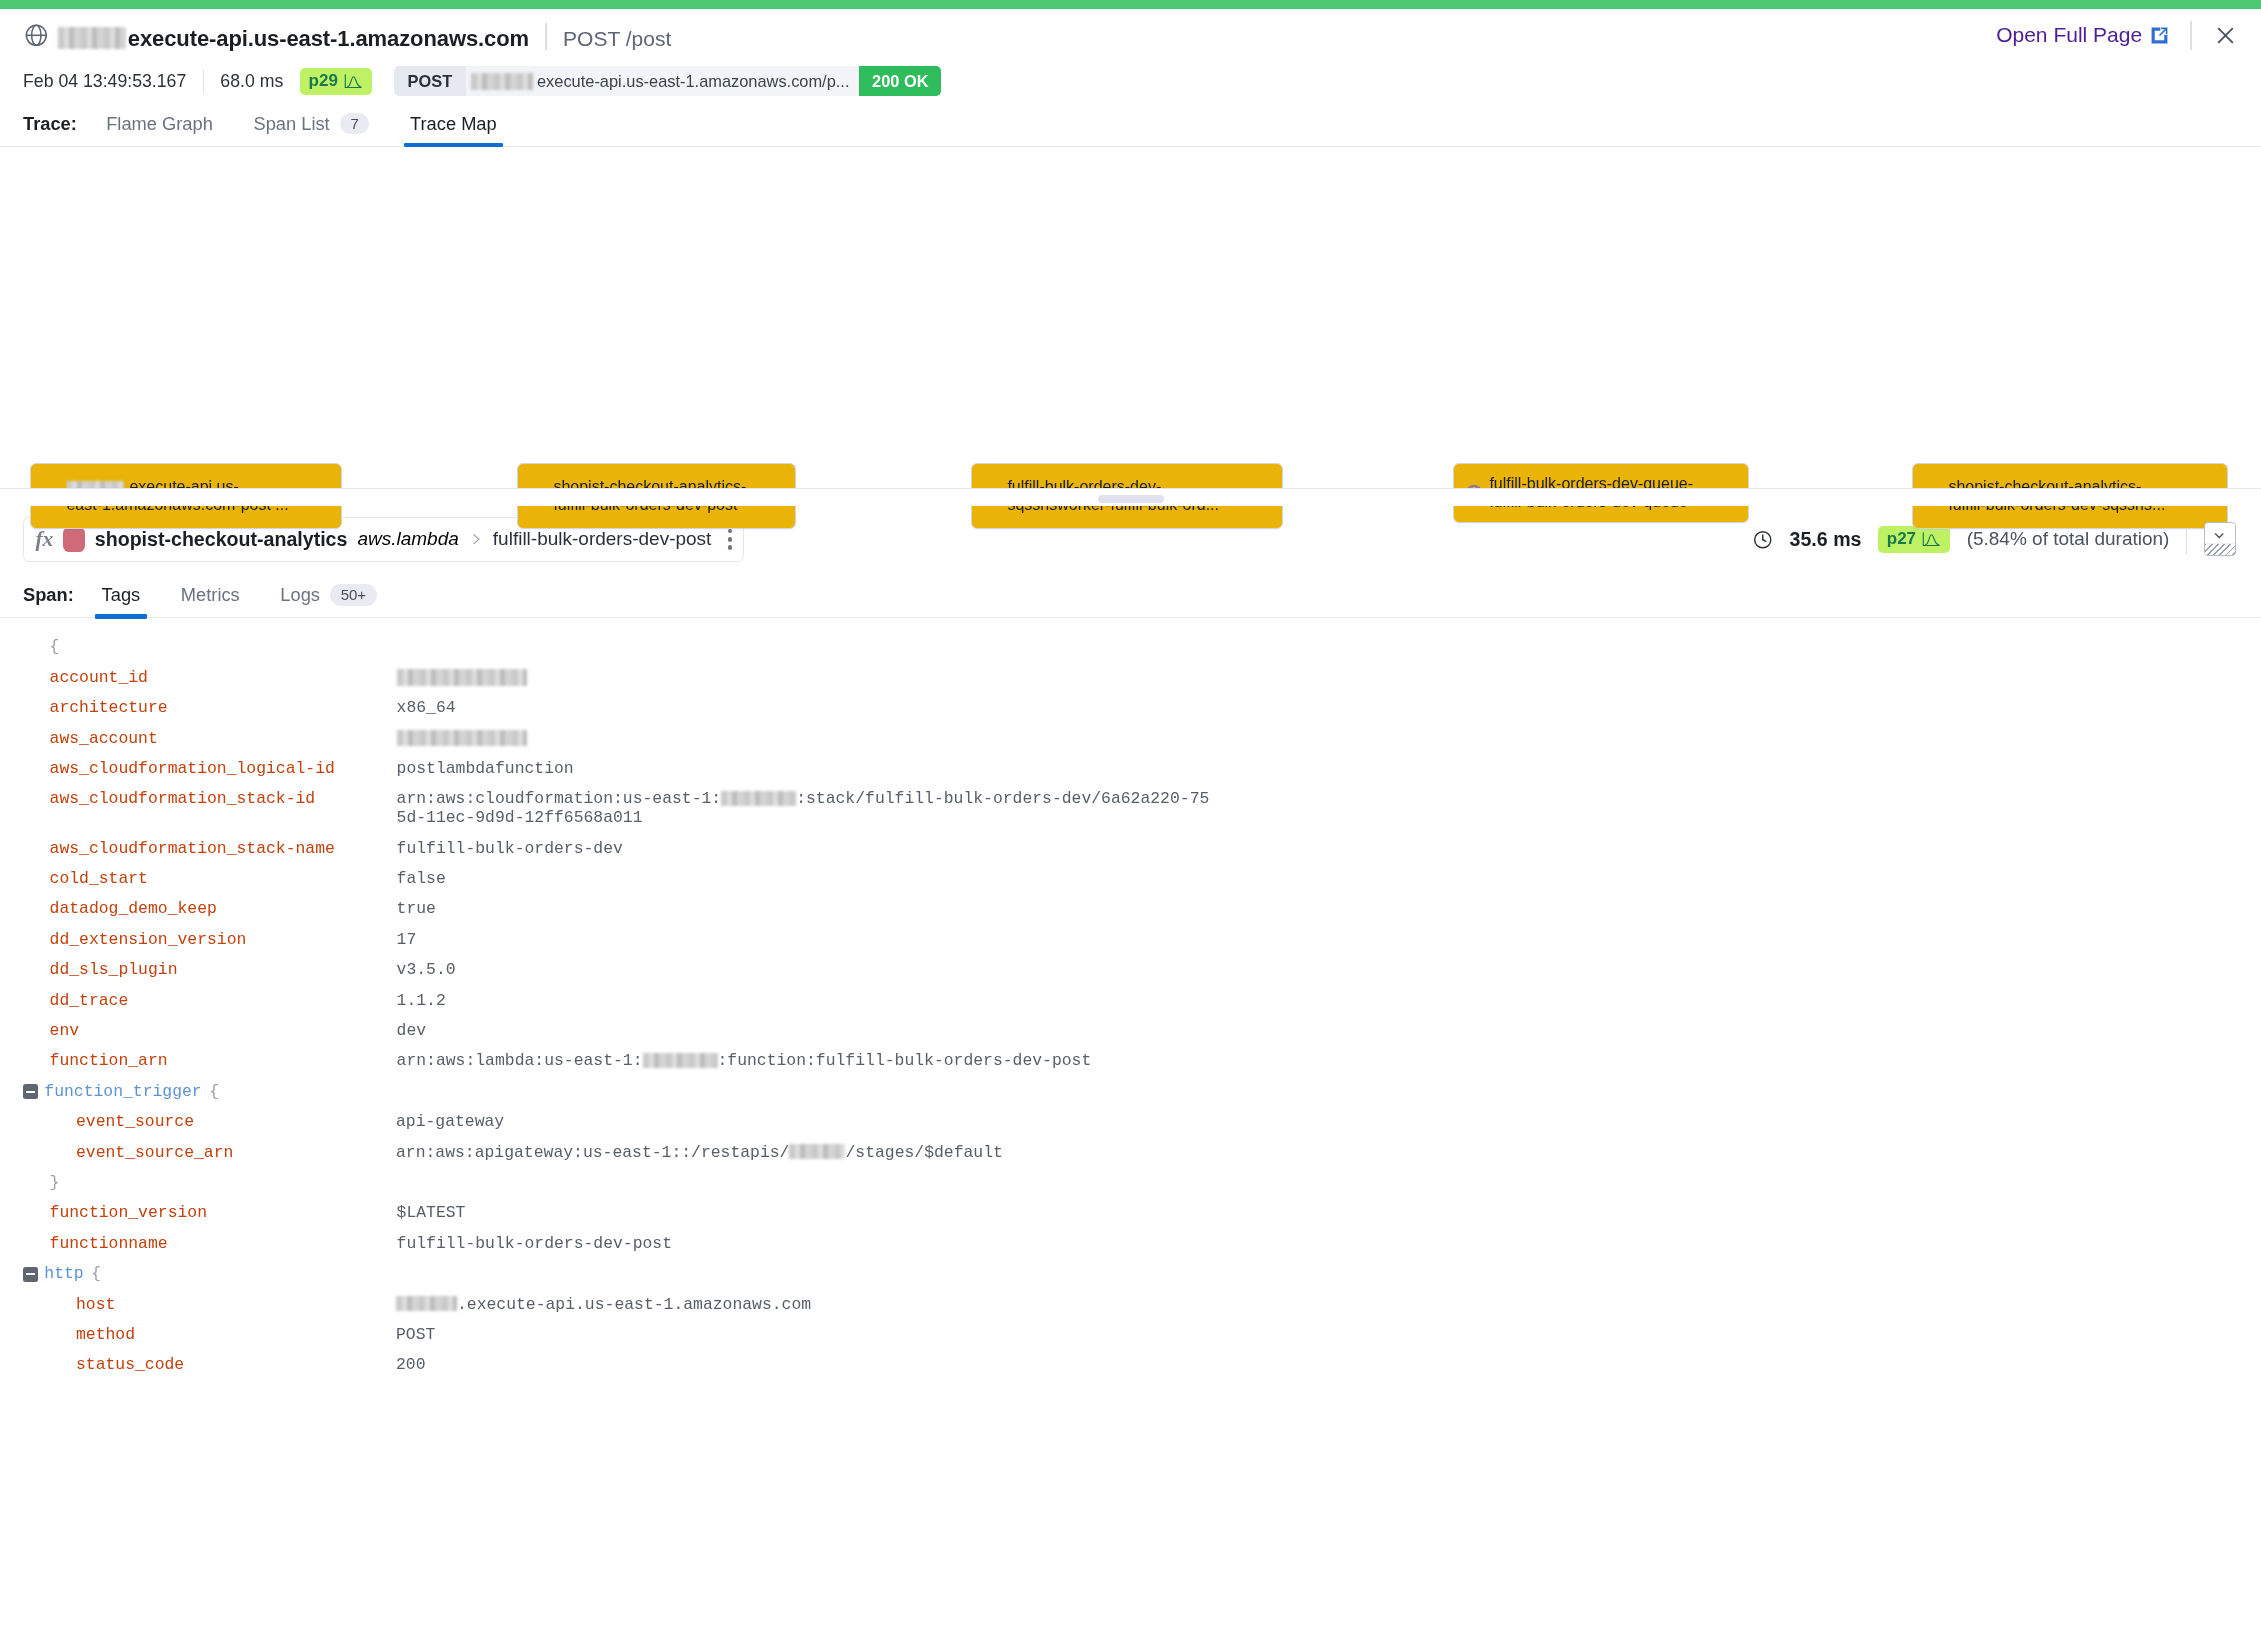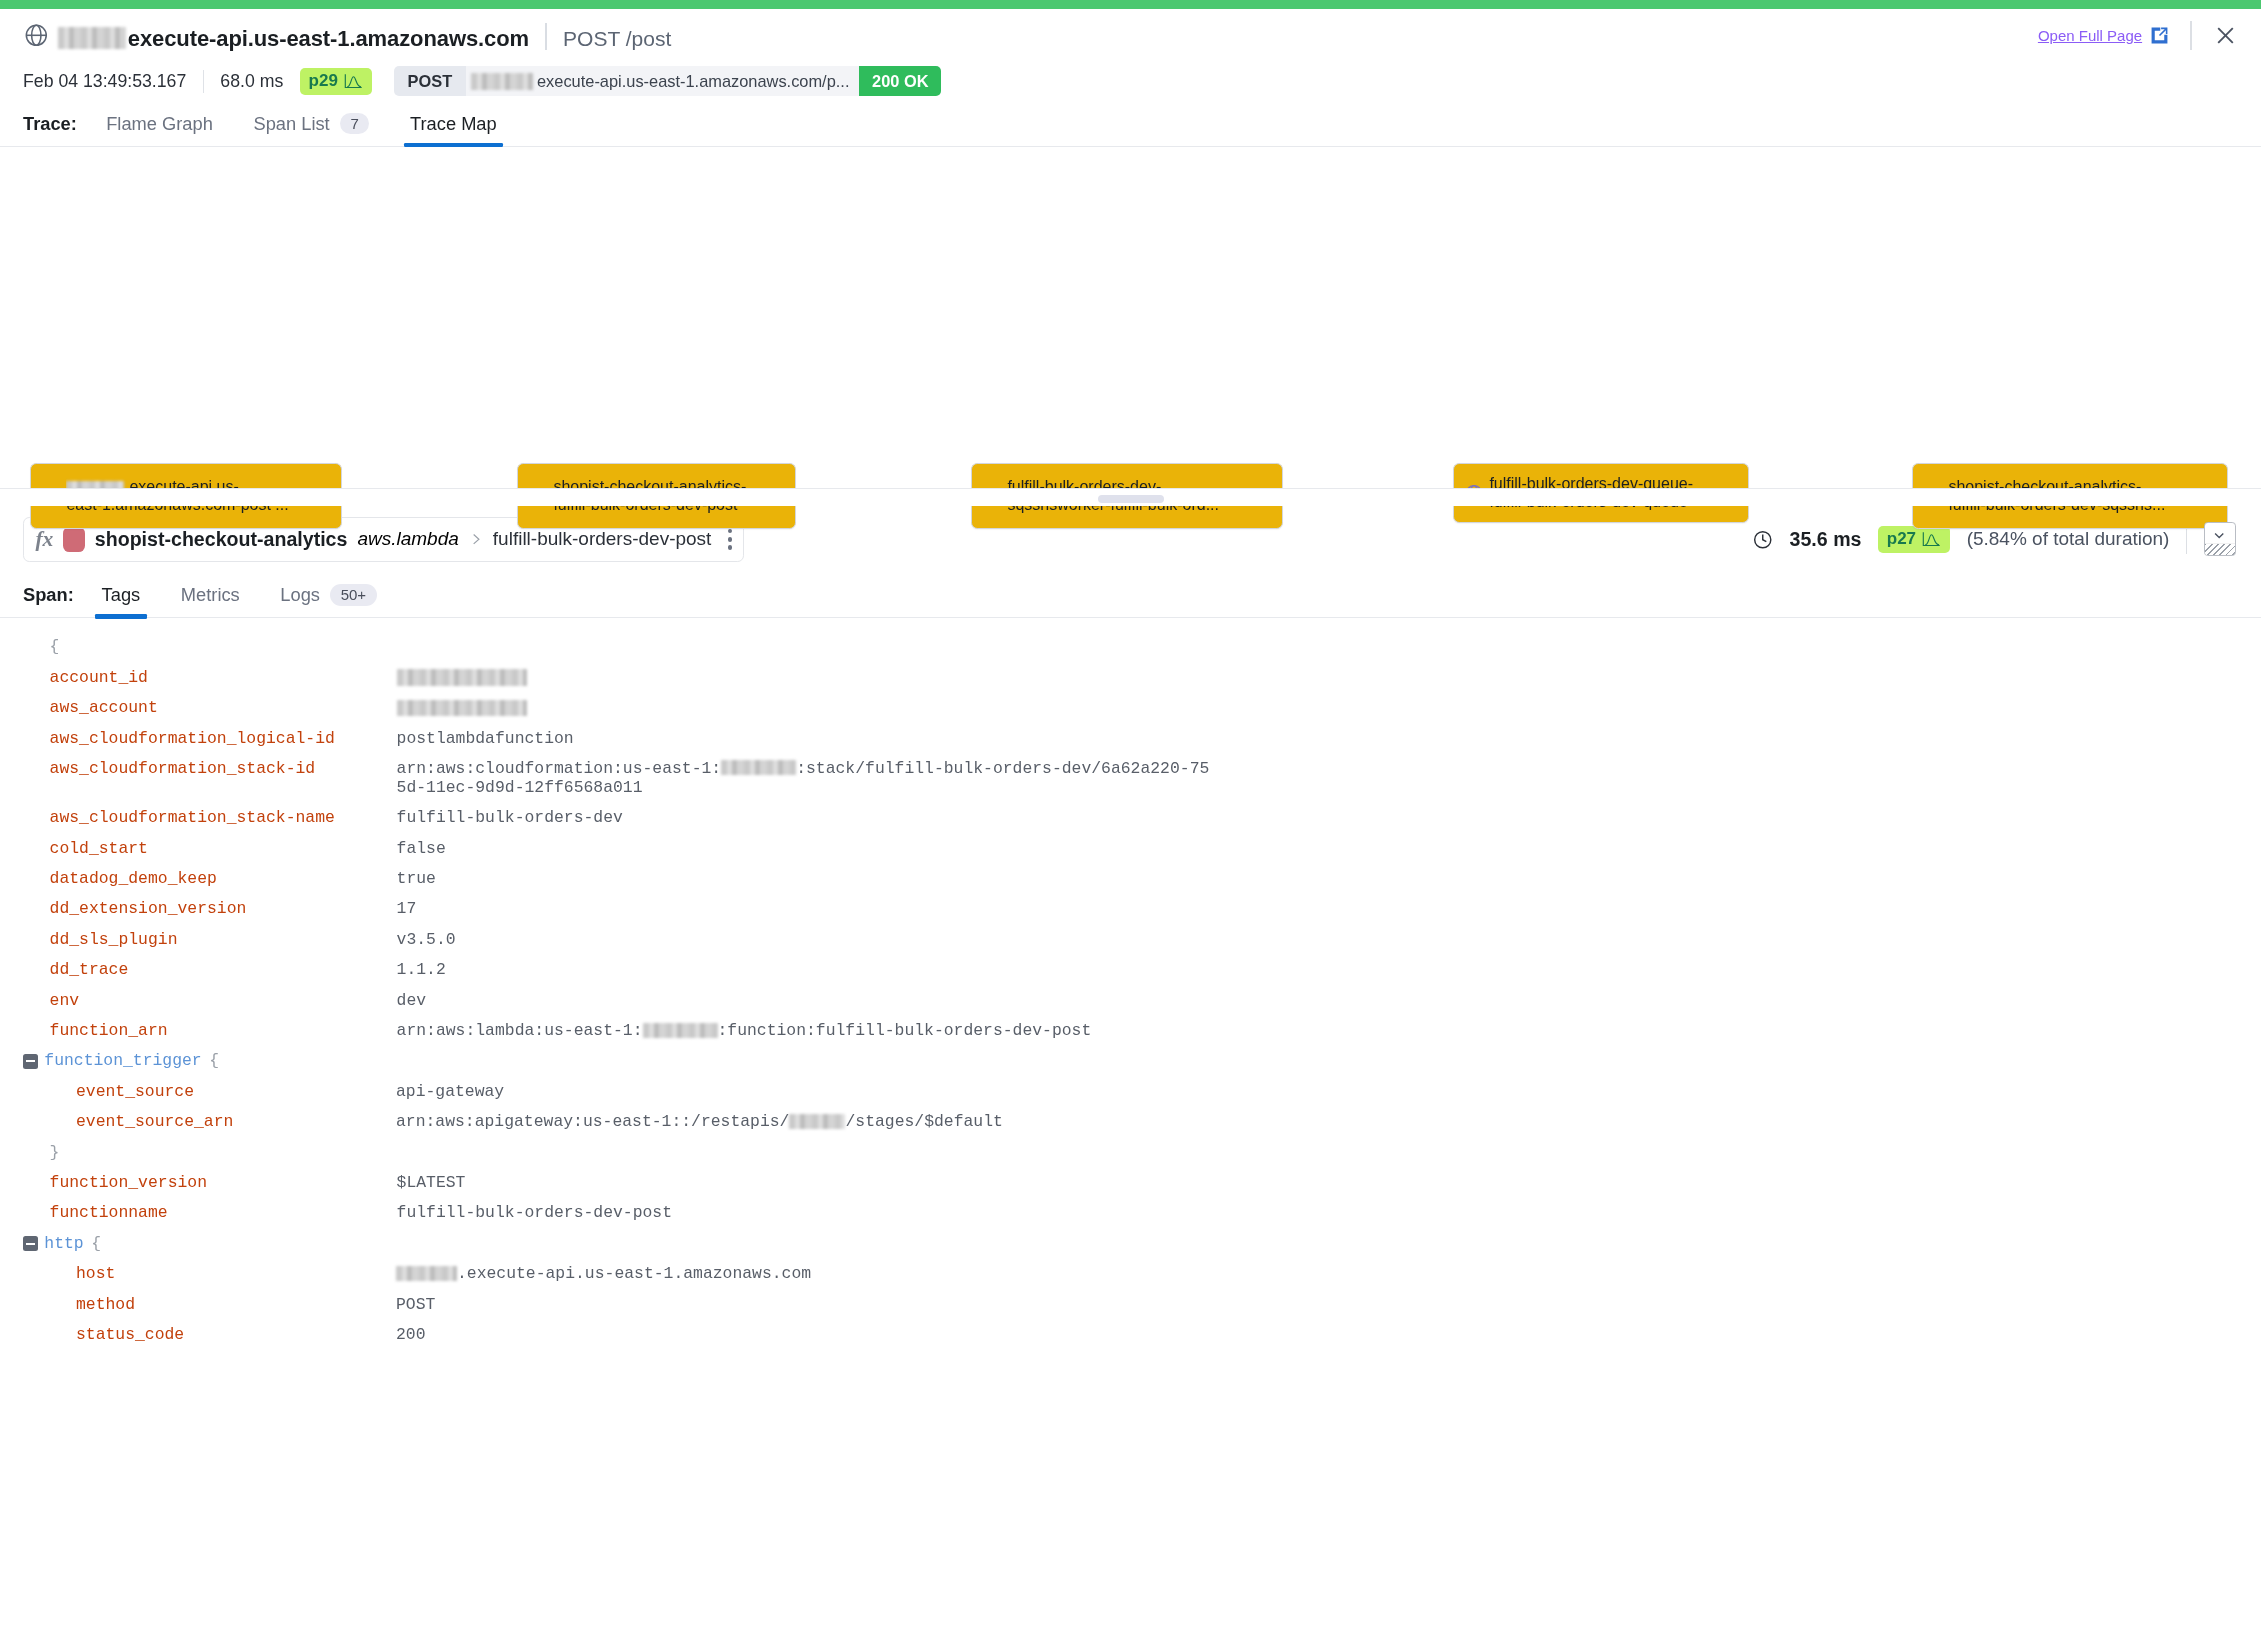--- a/index.html
+++ b/index.html
@@ -32,21 +32,21 @@
   .r-title { width:68px; height:21.5px; margin-right:1.3px; position:relative; top:3.2px;}
   .page-title {
     font-size: 22px; font-weight: 700; color: #1b1f23; letter-spacing:-0.1px;
     white-space: nowrap;
   }
   .title-sep { width:1.3px; height:26.6px; background:#d9dde3; margin: 0 16.4px; position:relative; top:4.4px;}
   .page-sub { font-size: 21px; color:#5c6573; white-space:nowrap; }
   .header-right { margin-left:auto; display:flex; align-items:center; }
   .open-full {
     display:flex; align-items:center; gap:7.6px;
-    color:#8b5cf6; font-size:15px; white-space:nowrap; cursor:pointer;text-decoration:underline;
+    color:#4c1d95; font-size:21px; white-space:nowrap; cursor:pointer;
   }
   .ext-icon { width:19px; height:19px; }
   .hdr-sep { width:1.3px; height:29px; background:#dcdfe4; margin: 0 21.5px; }
   .close-icon { width:25px; height:25px; cursor:pointer; }
 
   
   .metarow { display:flex; align-items:center; height:39px; padding-left:23px; gap:0; }
   .meta-ts { font-size:17.7px; color:#2b3038; white-space:nowrap; }
   .meta-div { width:1.3px; height:23px; background:#dfe2e7; margin:0 16.4px; }
   .meta-dur { font-size:17.7px; color:#2b3038; white-space:nowrap; }
@@ -406,20 +406,24 @@
 
   <div class="tagtree">
 
     <div class="brace" style="padding-left:26.6px; margin-bottom:11.4px;">{</div>
 
     <div class="row indent1">
       <span class="key keycol">account_id</span>
       <span class="val"><span class="redact" style="width:130px;height:16.4px;display:inline-block;"></span></span>
     </div>
 
+    <div class="row indent1">
+      <span class="key keycol">architecture</span>
+      <span class="val">x86_64</span>
+    </div>
 
     <div class="row indent1">
       <span class="key keycol">aws_account</span>
       <span class="val"><span class="redact" style="width:130px;height:16.4px;display:inline-block;"></span></span>
     </div>
 
     <div class="row indent1">
       <span class="key keycol">aws_cloudformation_logical-id</span>
       <span class="val">postlambdafunction</span>
     </div>

